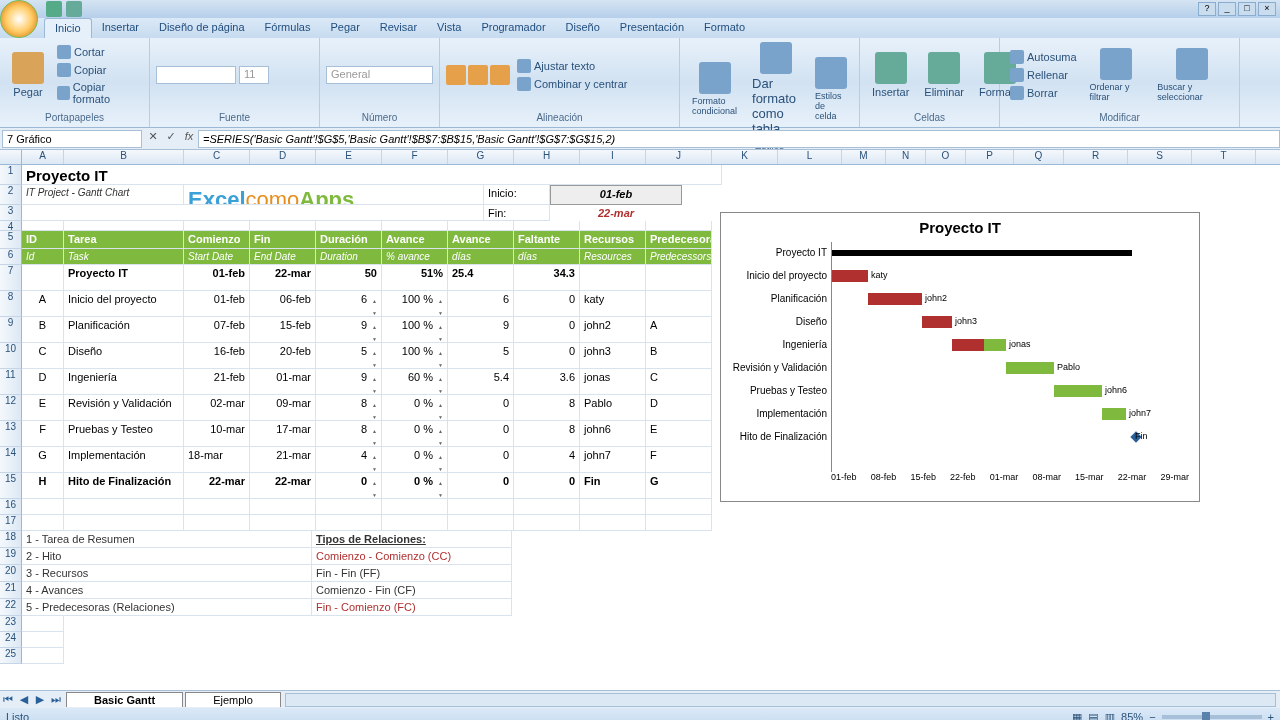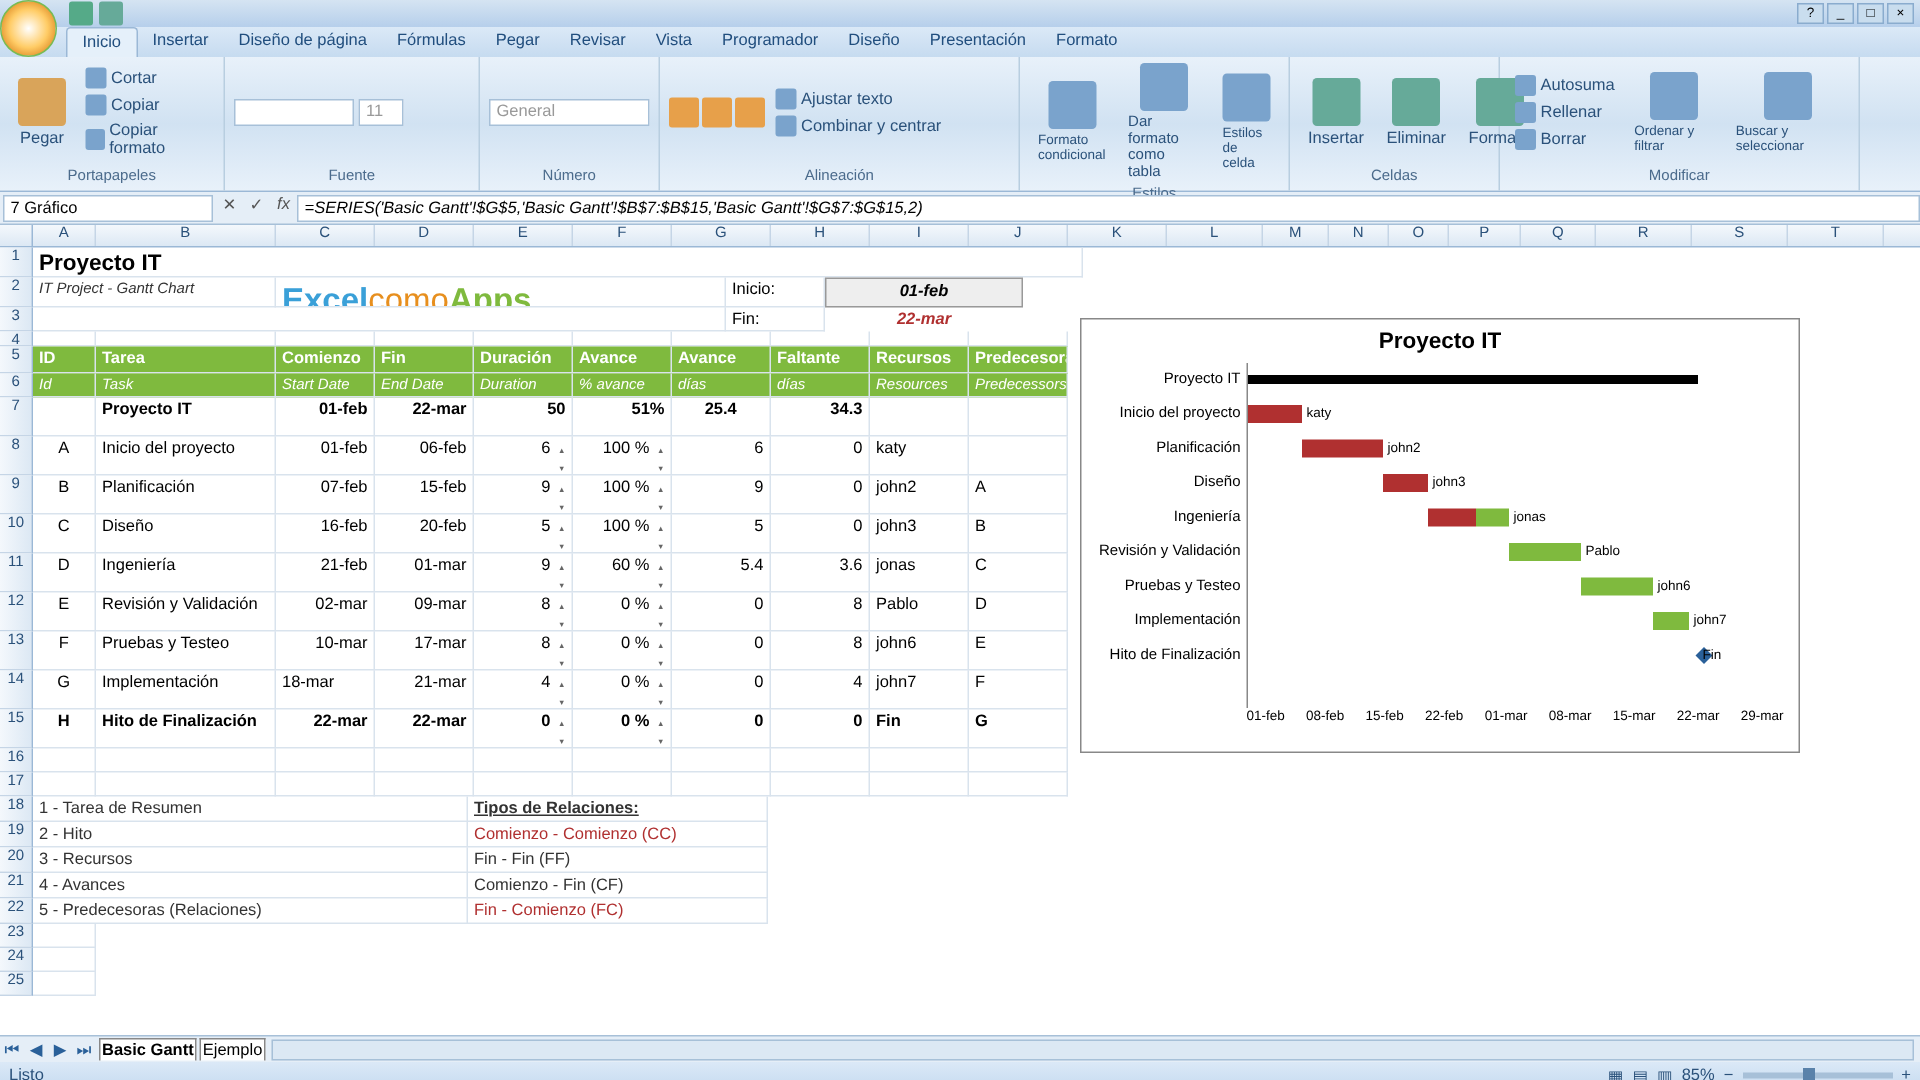--- a/index.html
+++ b/index.html
@@ -66,21 +66,21 @@
 .bar-text { position: absolute; font-size: 9px; top: 5px; }
 .milestone { position: absolute; width: 8px; height: 8px; background: #2a6099; transform: rotate(45deg); top: 7px; }
 .chart-axis { display: flex; justify-content: space-between; font-size: 9px; margin-left: 110px; margin-right: 10px; }
 
 .legend { font-size: 11px; color: #333; }
 .legend u { text-decoration: underline; }
 .rel-red { color: #b03030; }
 
 .sheet-tabs { height: 18px; background: #e5eef7; display: flex; align-items: center; border-top: 1px solid #a7c0d8; font-size: 11px; }
 .nav-btn { width: 16px; text-align: center; color: #2a6099; }
-.sheet-tab { padding: 1px 1px; background: #fff; border: 1px solid #888; border-bottom: none; margin-left: 2px; }
+.sheet-tab { padding: 1px 27px; background: #fff; border: 1px solid #888; border-bottom: none; margin-left: 2px; }
 .sheet-tab.active { font-weight: bold; }
 .hscroll { flex: 1; height: 14px; background: #dce8f4; margin: 0 4px; border: 1px solid #a7c0d8; }
 
 .status-bar { height: 18px; background: linear-gradient(#dbe9f7,#c6dbf0); display: flex; align-items: center; padding: 0 6px; font-size: 11px; color: #2a517a; }
 .status-right { margin-left: auto; display: flex; gap: 6px; align-items: center; }
 .zoom-slider { width: 100px; height: 4px; background: #a7c0d8; position: relative; }
 .zoom-thumb { position: absolute; left: 40%; top: -3px; width: 8px; height: 10px; background: #5a82aa; }
 </style>
 </head>
 <body>
@@ -172,21 +172,21 @@
     <div class="group-label">Alineación</div>
   </div>
   <div class="ribbon-group" style="width:180px">
     <div class="group-body">
       <div class="big-btn">
           <div class="big-icon"></div>
           <span style="font-size:9px">Formato condicional</span>
         </div>
       <div class="big-btn">
           <div class="big-icon"></div>
-          <span style="font-size:10px">Dar formato como tabla</span>
+          <span style="font-size:13px">Dar formato como tabla</span>
         </div>
       <div class="big-btn">
           <div class="big-icon"></div>
           <span style="font-size:9px">Estilos de celda</span>
         </div>
     </div>
     <div class="group-label">Estilos</div>
   </div>
   <div class="ribbon-group" style="width:140px">
     <div class="group-body">
@@ -324,21 +324,21 @@
         <div class="cell header-row2" style="width: 66px;">Predecessors</div>
       </div>
       <div class="row">
         <div class="row-h">7</div>
         <div class="cell " style="width: 42px; font-weight: bold; text-align: center;"></div>
         <div class="cell " style="width: 120px; font-weight: bold;">Proyecto IT</div>
         <div class="cell " style="width: 66px; font-weight: bold; text-align: right;">01-feb</div>
         <div class="cell " style="width: 66px; font-weight: bold; text-align: right;">22-mar</div>
         <div class="cell " style="width: 66px; font-weight: bold; text-align: right;">50</div>
         <div class="cell " style="width: 66px; font-weight: bold; text-align: right;">51%</div>
-        <div class="cell " style="width: 66px; font-weight: bold; text-align: center;">25.4</div>
+        <div class="cell " style="width: 66px; font-weight: bold; text-align: left;">25.4</div>
         <div class="cell " style="width: 66px; font-weight: bold; text-align: right;">34.3</div>
         <div class="cell " style="width: 66px; font-weight: bold;"></div>
         <div class="cell " style="width: 66px; font-weight: bold;"></div>
       </div>
       <div class="row">
         <div class="row-h">8</div>
         <div class="cell " style="width: 42px; text-align: center;">A</div>
         <div class="cell " style="width: 120px;">Inicio del proyecto</div>
         <div class="cell " style="width: 66px; text-align: right;">01-feb</div>
         <div class="cell " style="width: 66px; text-align: right;">06-feb</div>

